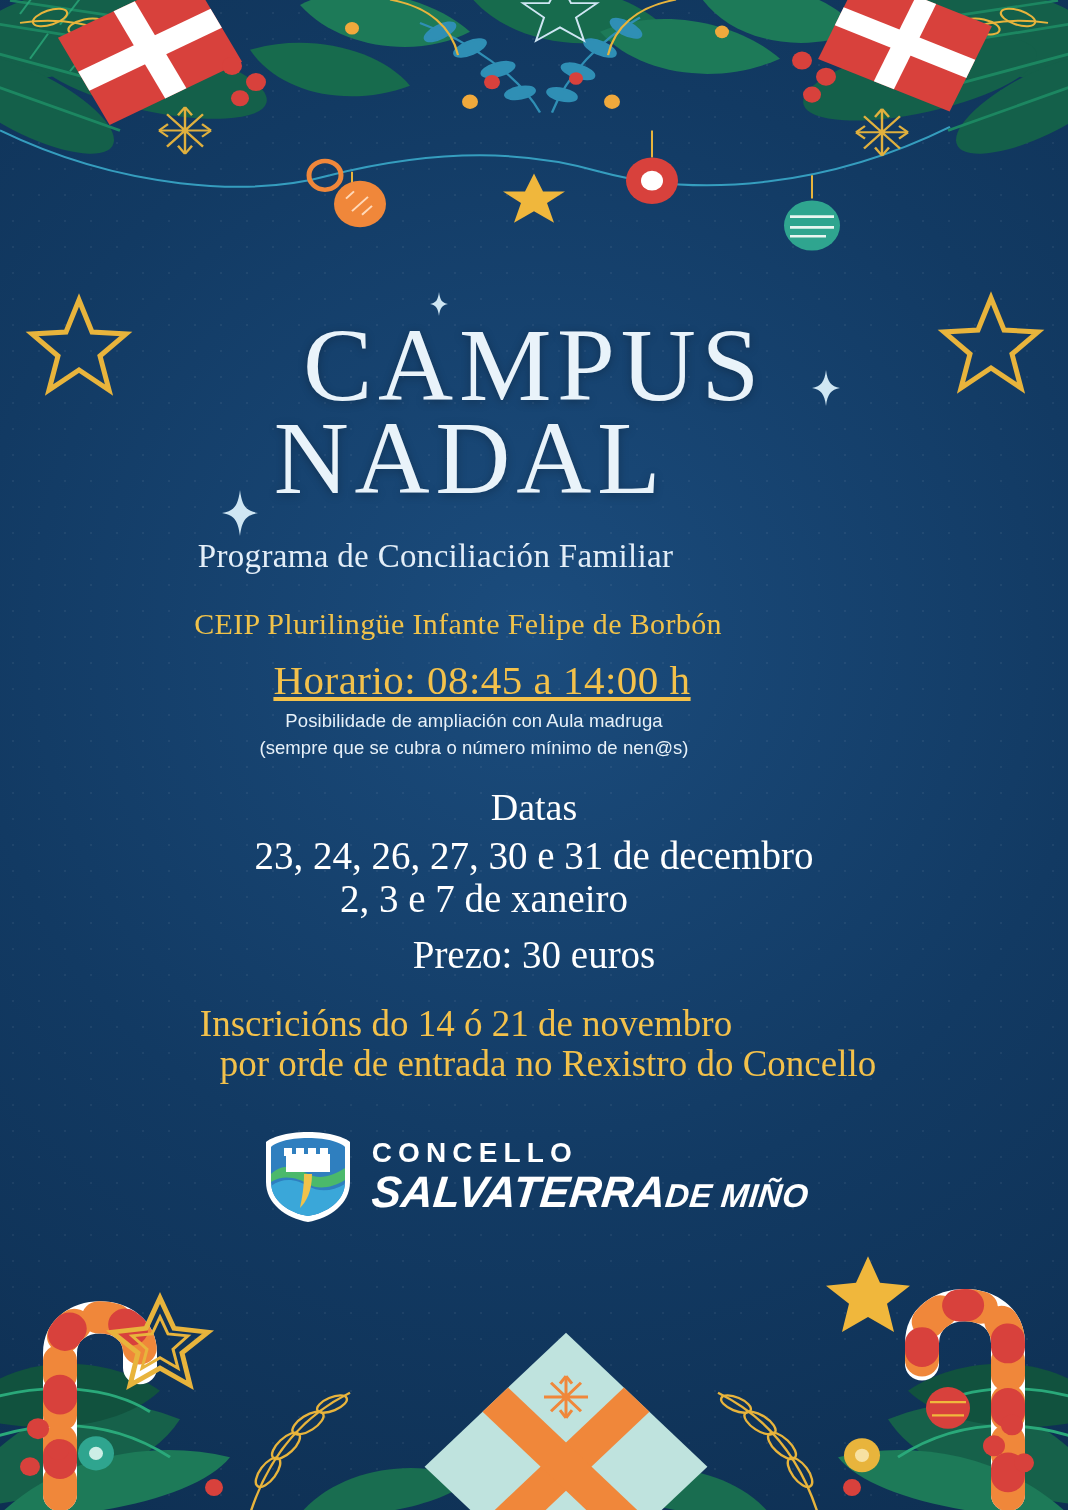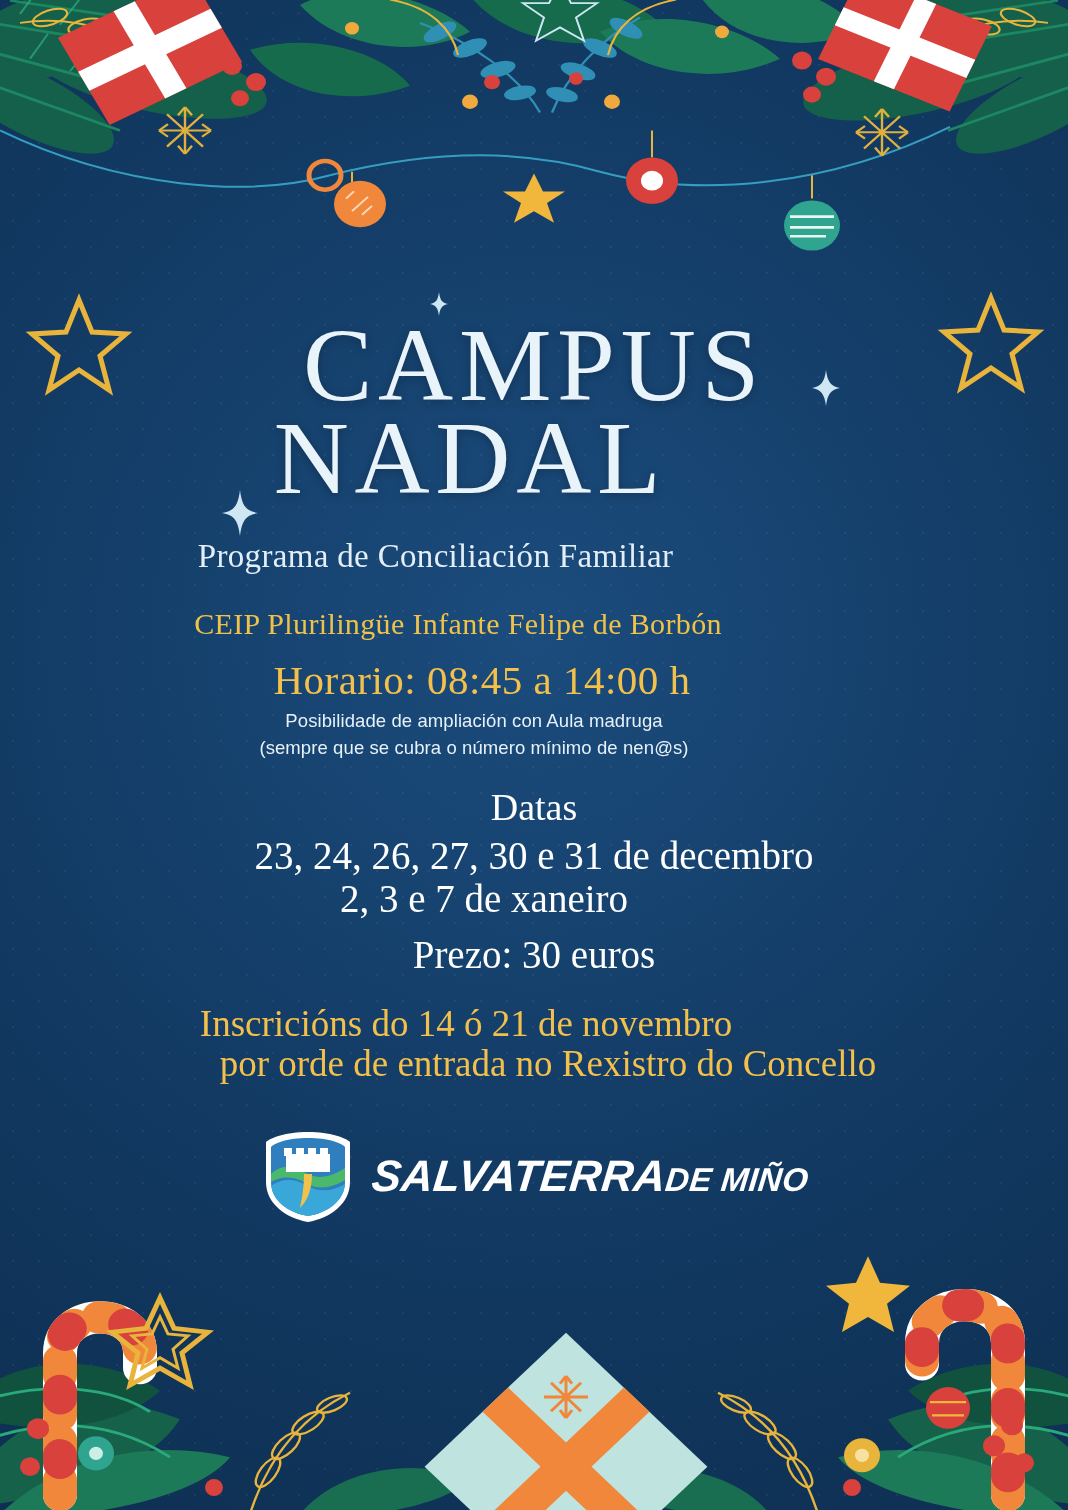--- a/index.html
+++ b/index.html
@@ -84,20 +84,21 @@
     font-size: 30px;
     color: #f0c24a;
     letter-spacing: 0.012em;
   }
   .schedule {
     position: absolute;
     top: 656px; left: 0; width: 964px;
     font-size: 41px;
     color: #f3c14b;
     letter-spacing: 0.012em;
+    text-decoration: underline;
   }
   .note {
     position: absolute;
     left: 0; width: 948px;
     font-family: "Liberation Sans", sans-serif;
     font-size: 18.5px;
     color: #e7f1f9;
     letter-spacing: 0.005em;
   }
   .note-1 { top: 710px; }
@@ -388,20 +389,21 @@
         <rect x="26" y="26" width="44" height="18"></rect>
         <rect x="24" y="20" width="8" height="8"></rect>
         <rect x="36" y="20" width="8" height="8"></rect>
         <rect x="48" y="20" width="8" height="8"></rect>
         <rect x="60" y="20" width="8" height="8"></rect>
         <rect x="40" y="30" width="8" height="14"></rect>
       </g>
       <path d="M44,46 C44,60 42,70 40,80 C46,74 52,64 52,46 Z" fill="#f0c24a"></path>
     </svg>
     <div class="logo-text">
+      <div class="logo-concello">CONCELLO</div>
       <div class="logo-name">
         <span>SALVATERRA</span><span class="small">DE MIÑO</span>
       </div>
     </div>
   </div>
 
   <svg class="deco band-bottom" viewBox="0 0 1068 380" width="1068" height="380" preserveAspectRatio="none">
 
     <g>
       <path d="M-20,330 C40,260 110,250 180,280 C150,330 70,360 -20,372 Z" fill="#16614a"></path>

